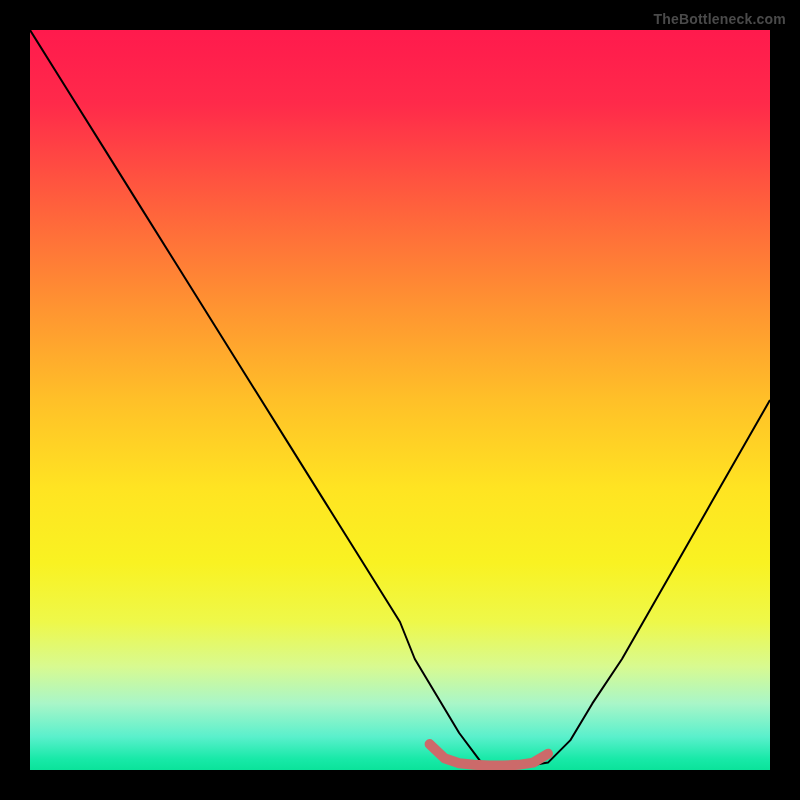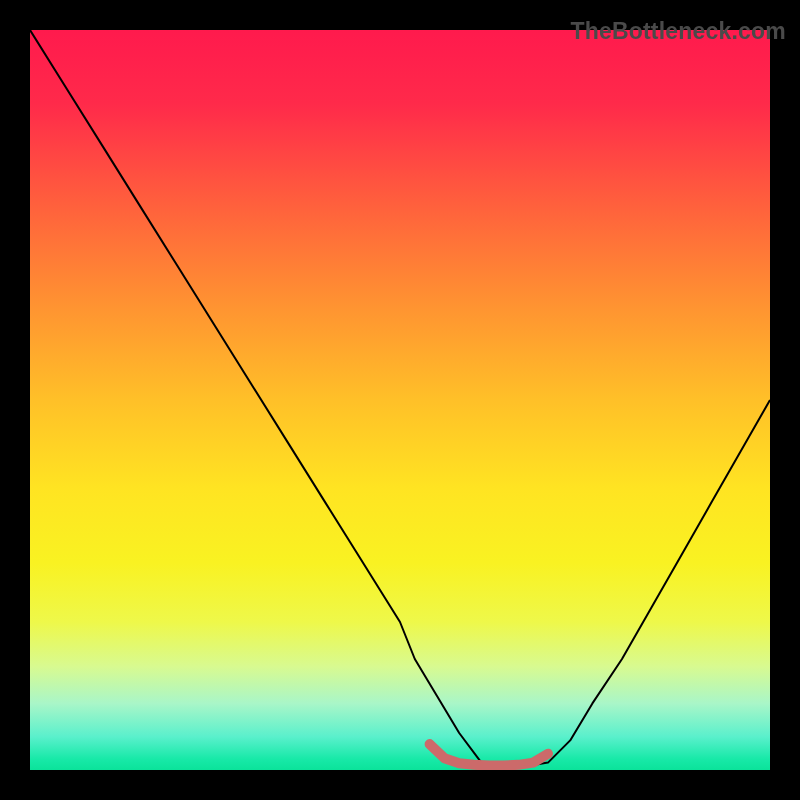--- a/index.html
+++ b/index.html
@@ -12,23 +12,23 @@
     overflow: hidden;
   }
   .frame {
     position: relative;
     width: 800px;
     height: 800px;
     background: #000;
   }
   .watermark {
     position: absolute;
-    top: 18px;
+    top: 11px;
     right: 14px;
-    font-size: 23px;
+    font-size: 14px;
     font-weight: 600;
     color: #4a4a4a;
     letter-spacing: 0.2px;
     z-index: 50;
     user-select: none;
   }
   .plot-wrap {
     position: absolute;
     left: 30px;
     top: 30px;

